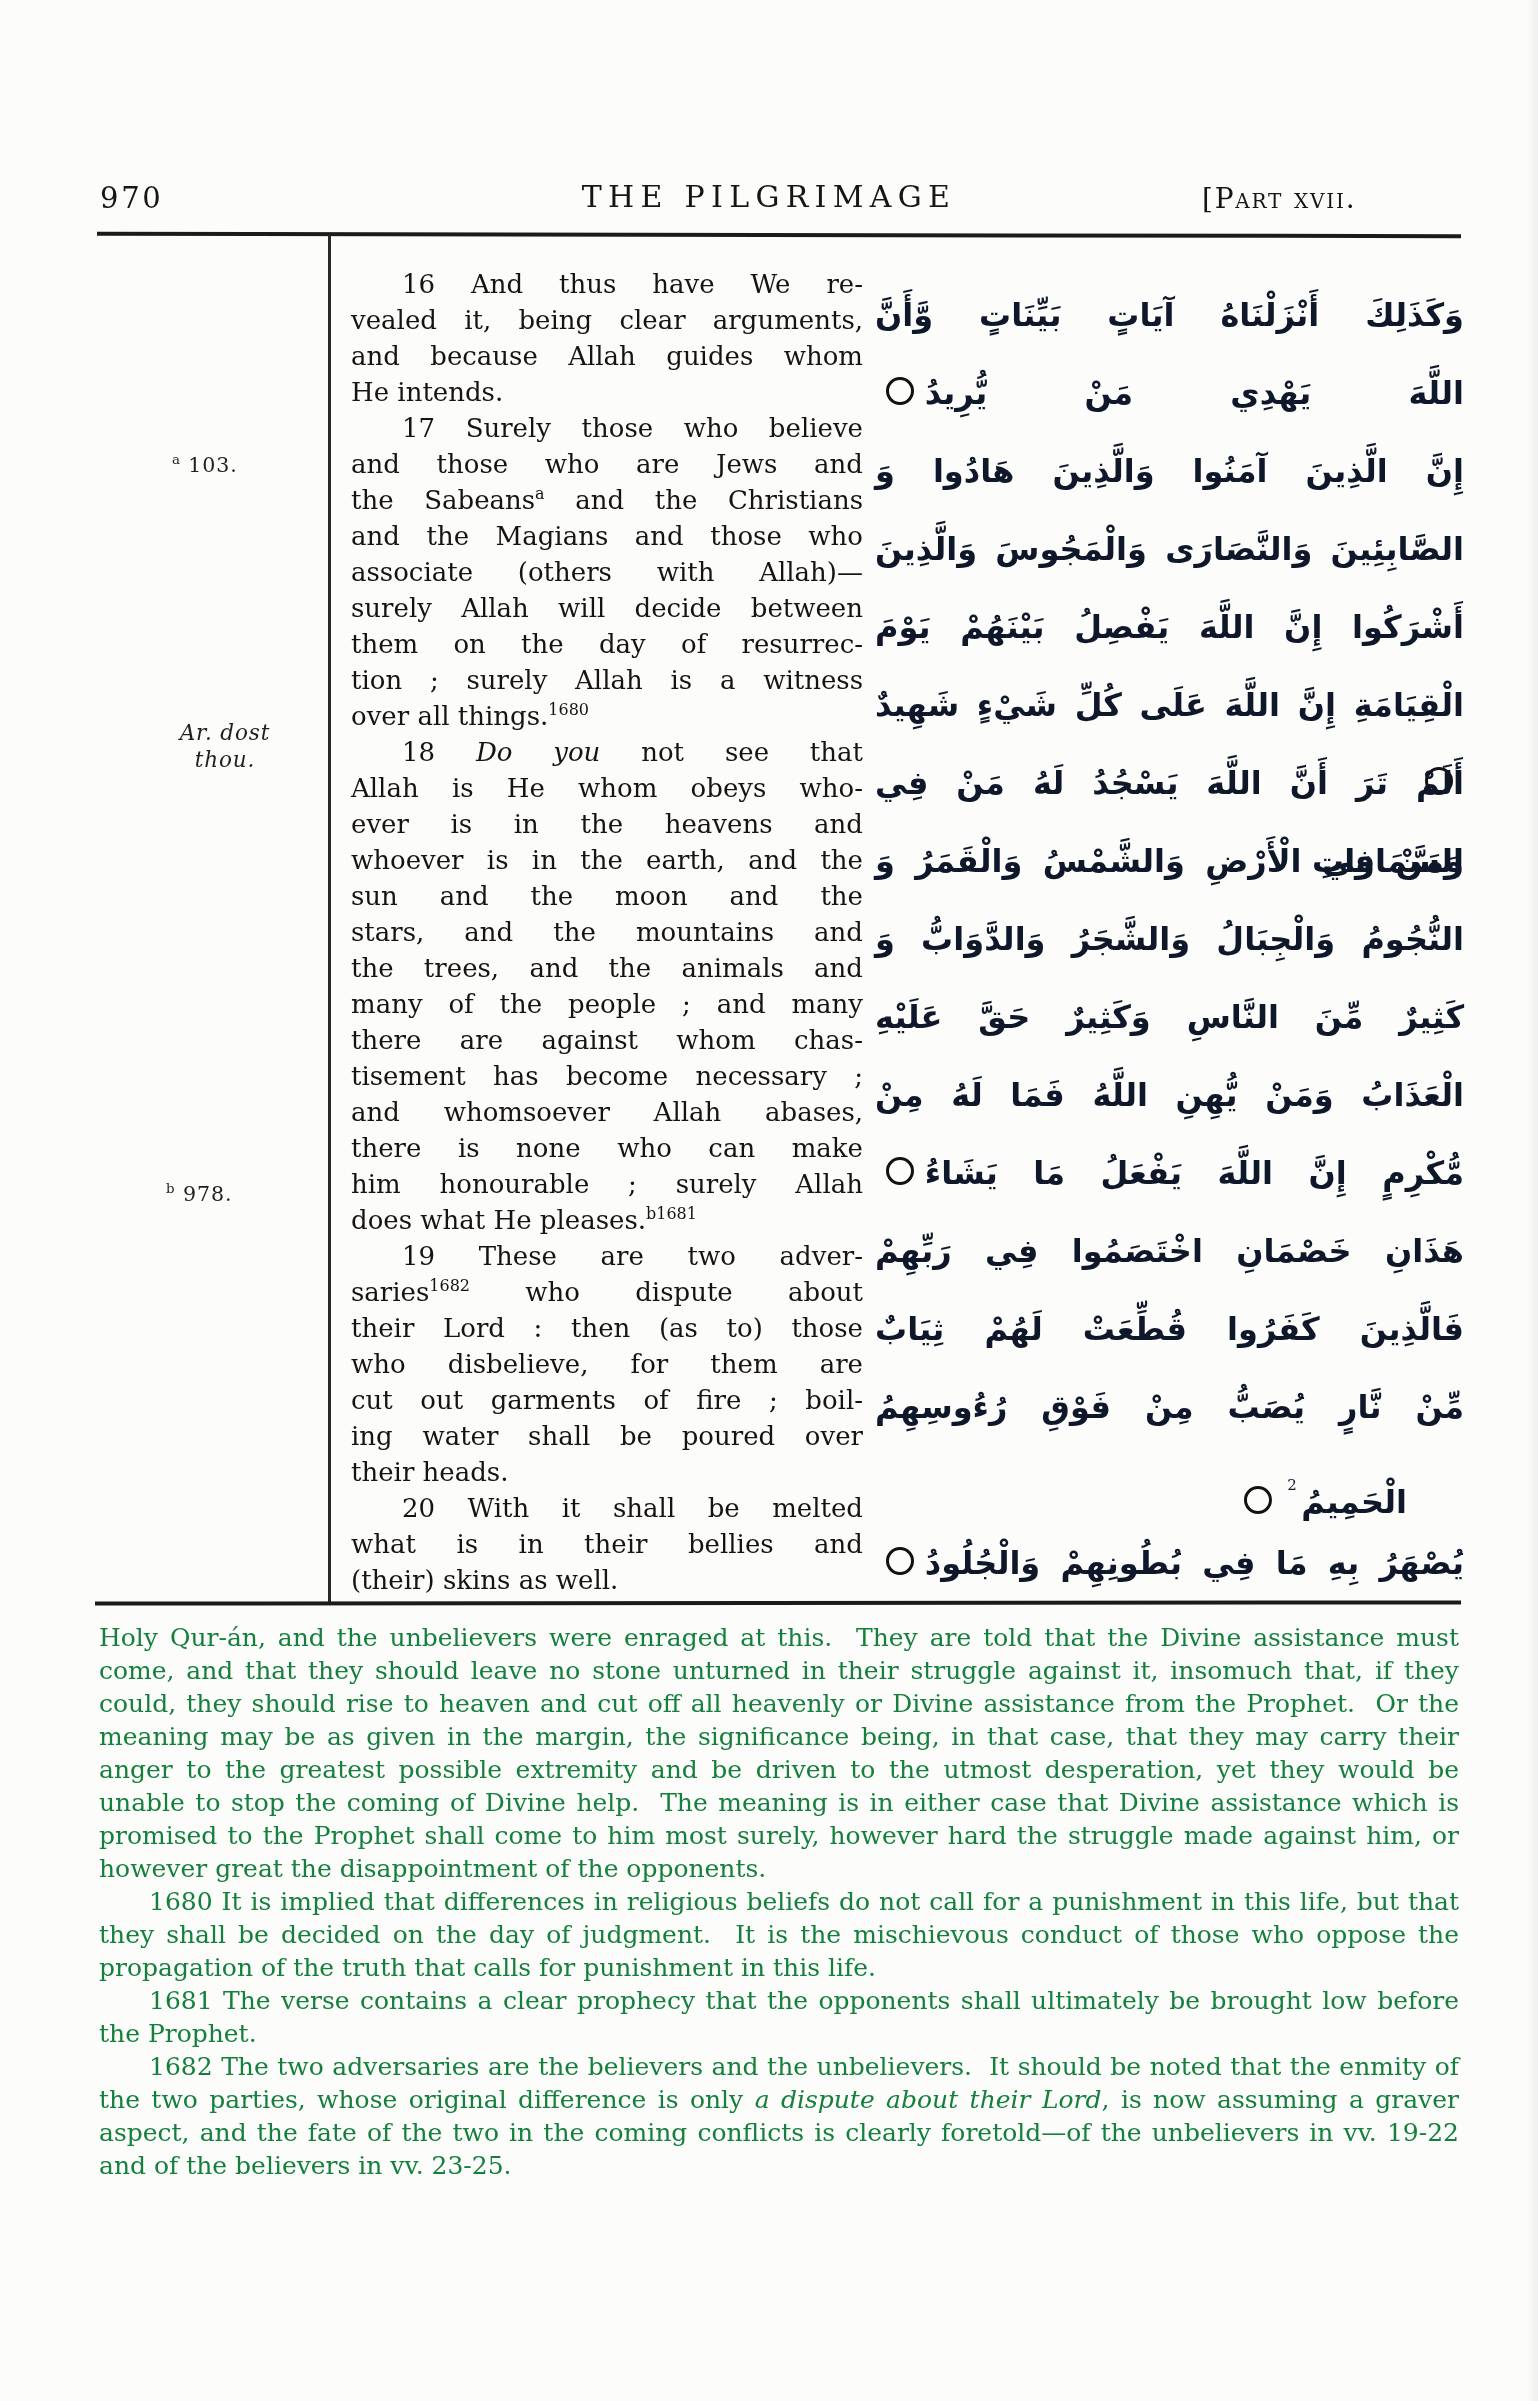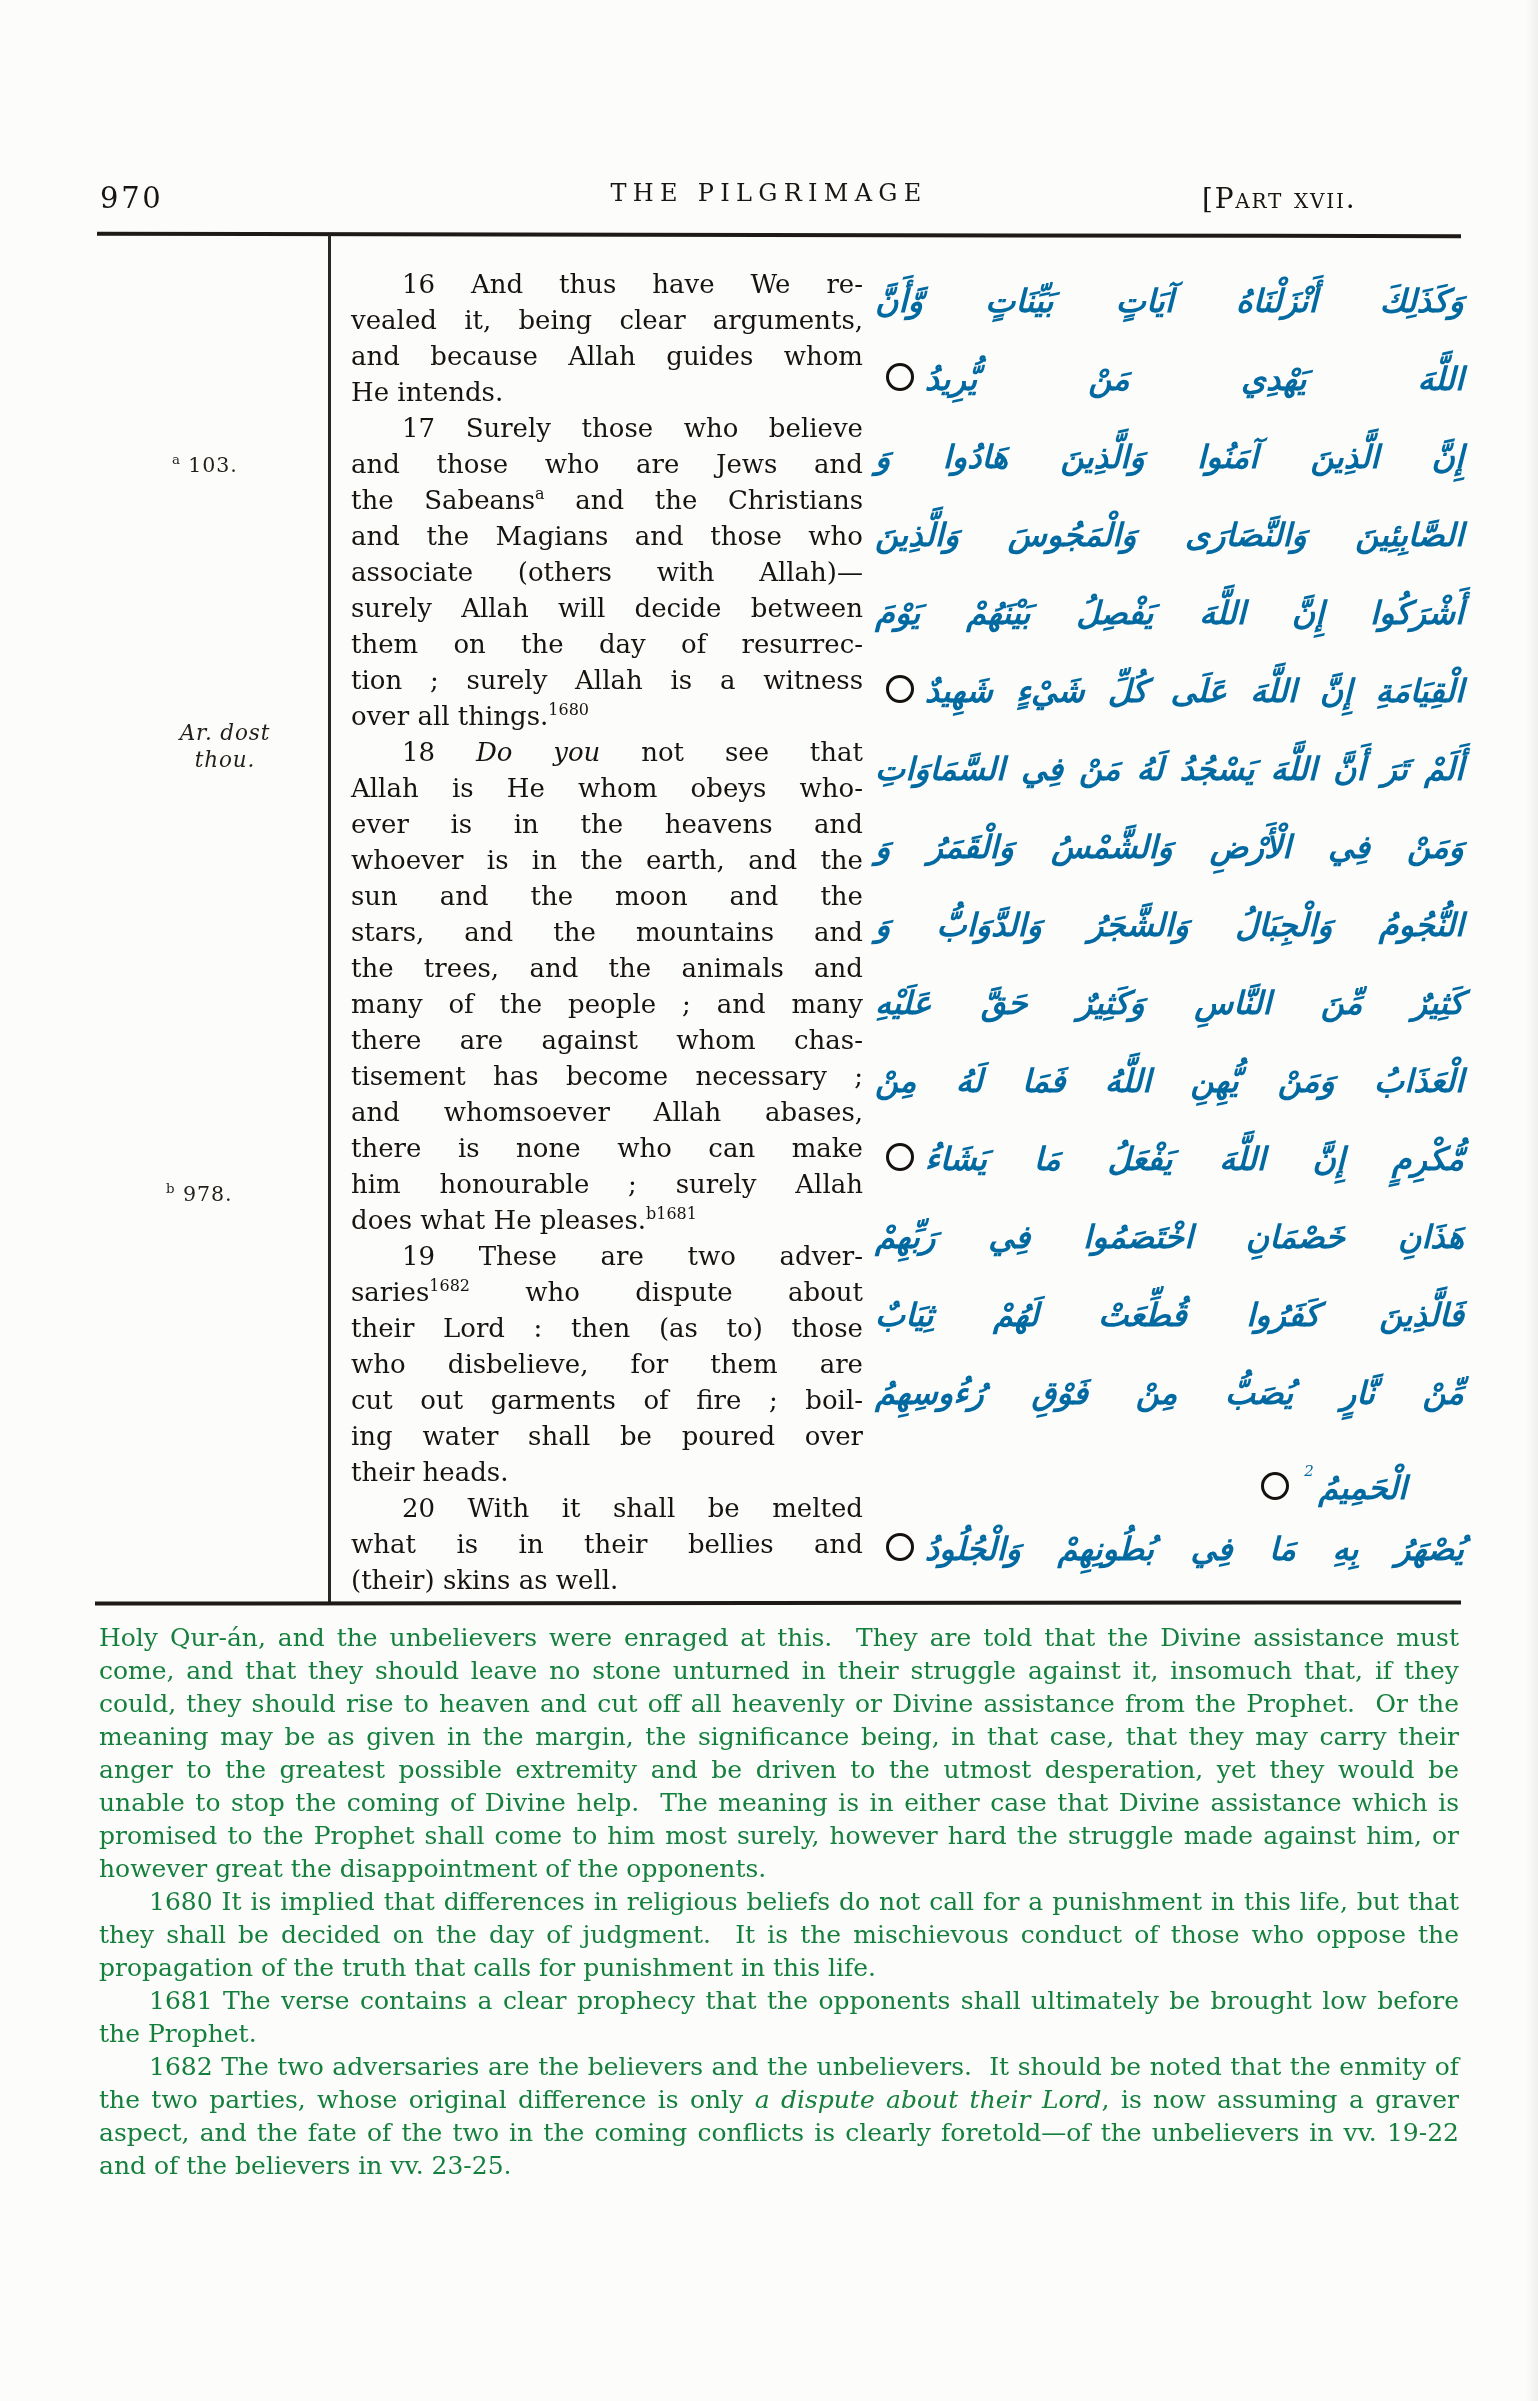--- a/index.html
+++ b/index.html
@@ -5,21 +5,21 @@
   html,body{margin:0;padding:0;}
   body{
     width:1538px;height:2401px;position:relative;overflow:hidden;
     background:#fcfcfa;color:#181512;
     font-family:"DejaVu Serif","Liberation Serif",serif;
   }
   .page{position:absolute;inset:0;}
 
   
   .pagenum{position:absolute;left:100px;top:181px;font-size:29px;letter-spacing:2.7px;}
-  .running-title{position:absolute;left:0;right:0;top:179px;text-align:center;font-size:24px;letter-spacing:6.3px;}
+  .running-title{position:absolute;left:0;right:0;top:179px;text-align:center;font-size:30px;letter-spacing:6.3px;}
   .part-label{position:absolute;left:1202px;top:182px;font-size:28px;font-variant:small-caps;letter-spacing:1.8px;}
 
   
   .hrule{position:absolute;background:#1d1a17;height:3.6px;}
   .hrule.top{left:97px;top:233px;width:1364px;transform:rotate(0.1deg);}
   .hrule.bottom{left:95px;top:1601px;width:1366px;transform:rotate(-0.05deg);}
   .vrule{position:absolute;left:328px;top:235px;width:2.7px;height:1367px;background:#2b2724;}
 
   
   .mnote{position:absolute;font-size:20.6px;letter-spacing:0.9px;color:#221e1a;text-align:right;}
@@ -30,23 +30,23 @@
 
   
   .english{position:absolute;left:351px;top:266px;width:512px;font-size:26px;line-height:36px;color:#171310;}
   .eline{height:36px;text-align:justify;text-align-last:justify;}
   .eline.first{text-indent:51px;}
   .eline.lastline{text-align:left;text-align-last:left;}
   .english sup{font-size:16px;line-height:0;letter-spacing:0;}
   .english em{}
 
   
-  .arabic{position:absolute;left:875px;top:262px;width:589px;
+  .arabic{position:absolute;left:875px;top:276px;width:589px;
     font-family:"DejaVu Sans","Liberation Sans",sans-serif;
-    font-weight:bold;font-size:32px;color:#0369a1;font-style:italic;}
+    font-weight:bold;font-size:32px;color:#0f172a;}
   .aline{direction:rtl;height:78px;line-height:78px;text-align:justify;text-align-last:justify;overflow:visible;}
   .aline.short{text-align:left;text-align-last:right;padding-left:0;padding-right:57px;}
   .vcircle{display:inline-block;width:22.4px;height:22.4px;border:3.6px solid #14110e;border-radius:50%;vertical-align:-0.9px;margin:0 10.7px;background:transparent;}
   .ruku{display:inline-block;font-size:15px;font-weight:normal;vertical-align:23px;margin:0 4.5px;font-family:"DejaVu Serif","Liberation Serif",serif;}
 
   
   .footnotes{position:absolute;left:99px;top:1621px;width:1360px;font-size:25px;line-height:33px;color:#15803d;}
   .fnote{margin:0;text-align:justify;}
   .fnote.indent{text-indent:50px;}
   .fnote em{font-style:italic;}

